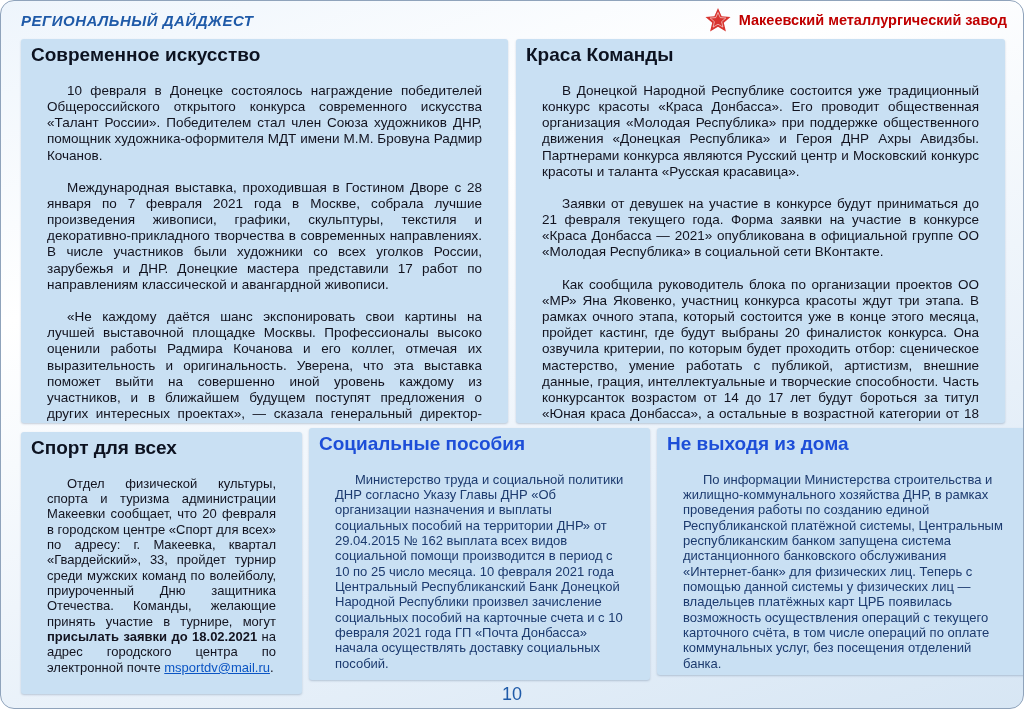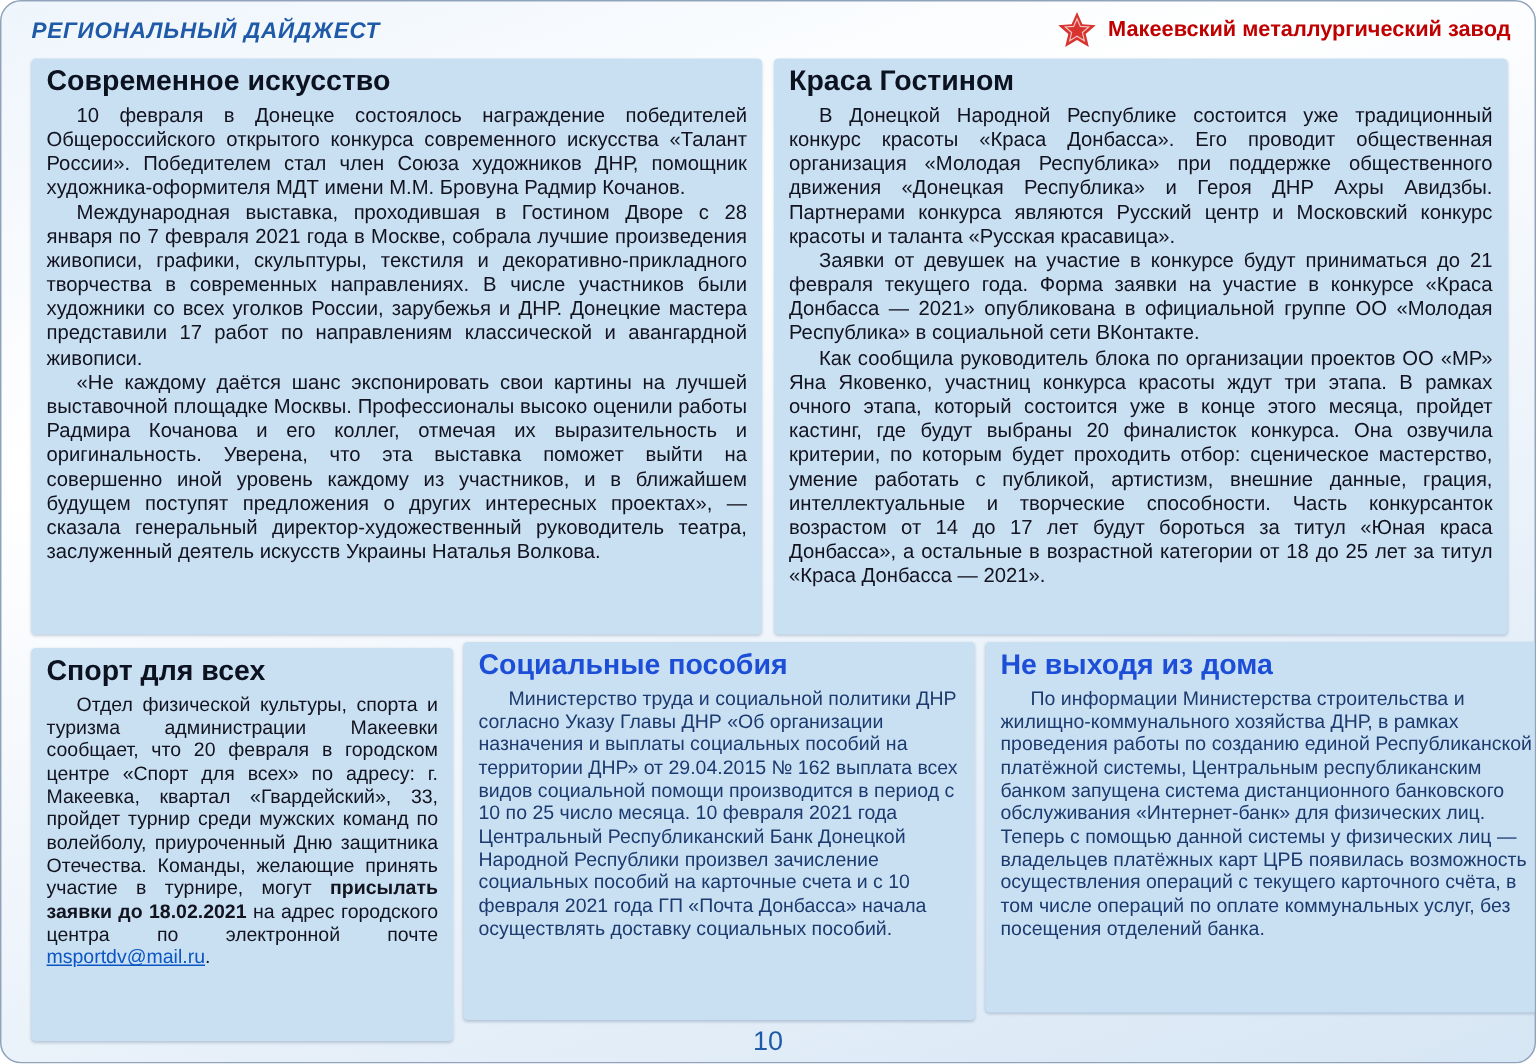--- a/index.html
+++ b/index.html
@@ -53,21 +53,21 @@
     color: var(--text_dark, #12131f);
     overflow: hidden;
     box-shadow: 0 1px 2px rgba(40, 70, 110, 0.25);
   }
   .panel h2 {
     margin: 0 0 2px 0;
     font-size: 19px;
     line-height: 1.2;
     color: #0c1220;
   }
-  .panel p { margin: 0; text-indent: 20px; }
+  .panel p { margin: 16px; text-indent: 20px; }
 
   .top-panel  { font-size: 13.5px; line-height: 1.2;  text-align: justify; }
   .bot-panel  { font-size: 13px;   line-height: 1.18; }
   .justify    { text-align: justify; }
 
   .panel-art      { left: 20px;  top: 38px;  width: 487px; height: 384px; }
   .panel-beauty   { left: 515px; top: 38px;  width: 489px; height: 384px; }
   .panel-sport    { left: 20px;  top: 431px; width: 281px; height: 262px; }
   .panel-benefits { left: 308px; top: 427px; width: 341px; height: 252px; }
   .panel-home     { left: 656px; top: 427px; width: 380px; height: 247px; }
@@ -112,21 +112,21 @@
   </header>
 
   <section class="panel top-panel panel-art">
     <h2>Современное искусство</h2>
     <p>10 февраля в Донецке состоялось награждение победителей Общероссийского открытого конкурса современного искусства «Талант России». Победителем стал член Союза художников ДНР, помощник художника-оформителя МДТ имени М.М. Бровуна Радмир Кочанов.</p>
     <p>Международная выставка, проходившая в Гостином Дворе с 28 января по 7 февраля 2021 года в Москве, собрала лучшие произведения живописи, графики, скульптуры, текстиля и декоративно-прикладного творчества в современных направлениях. В числе участников были художники со всех уголков России, зарубежья и ДНР. Донецкие мастера представили 17 работ по направлениям классической и авангардной живописи.</p>
     <p>«Не каждому даётся шанс экспонировать свои картины на лучшей выставочной площадке Москвы. Профессионалы высоко оценили работы Радмира Кочанова и его коллег, отмечая их выразительность и оригинальность. Уверена, что эта выставка поможет выйти на совершенно иной уровень каждому из участников, и в ближайшем будущем поступят предложения о других интересных проектах», — сказала генеральный директор-художественный руководитель театра, заслуженный деятель искусств Украины Наталья Волкова.</p>
   </section>
 
   <section class="panel top-panel panel-beauty">
-    <h2>Краса Гостином</h2>
+    <h2>Краса Команды</h2>
     <p>В Донецкой Народной Республике состоится уже традиционный конкурс красоты «Краса Донбасса». Его проводит общественная организация «Молодая Республика» при поддержке общественного движения «Донецкая Республика» и Героя ДНР Ахры Авидзбы. Партнерами конкурса являются Русский центр и Московский конкурс красоты и таланта «Русская красавица».</p>
     <p>Заявки от девушек на участие в конкурсе будут приниматься до 21 февраля текущего года. Форма заявки на участие в конкурсе «Краса Донбасса — 2021» опубликована в официальной группе ОО «Молодая Республика» в социальной сети ВКонтакте.</p>
     <p>Как сообщила руководитель блока по организации проектов ОО «МР» Яна Яковенко, участниц конкурса красоты ждут три этапа. В рамках очного этапа, который состоится уже в конце этого месяца, пройдет кастинг, где будут выбраны 20 финалисток конкурса. Она озвучила критерии, по которым будет проходить отбор: сценическое мастерство, умение работать с публикой, артистизм, внешние данные, грация, интеллектуальные и творческие способности. Часть конкурсанток возрастом от 14 до 17 лет будут бороться за титул «Юная краса Донбасса», а остальные в возрастной категории от 18 до 25 лет за титул «Краса Донбасса — 2021».</p>
   </section>
 
   <section class="panel bot-panel justify panel-sport">
     <h2>Спорт для всех</h2>
     <p><span>Отдел физической культуры, спорта и туризма администрации Макеевки сообщает, что 20 февраля в городском центре «Спорт для всех» по адресу: г. Макеевка, квартал «Гвардейский», 33, пройдет турнир среди мужских команд по волейболу, приуроченный Дню защитника Отечества. Команды, желающие принять участие в турнире, могут </span><b>присылать заявки до 18.02.2021</b><span> на адрес городского центра по электронной почте </span><a class="email-link">msportdv@mail.ru</a><span>.</span></p>
   </section>
 

